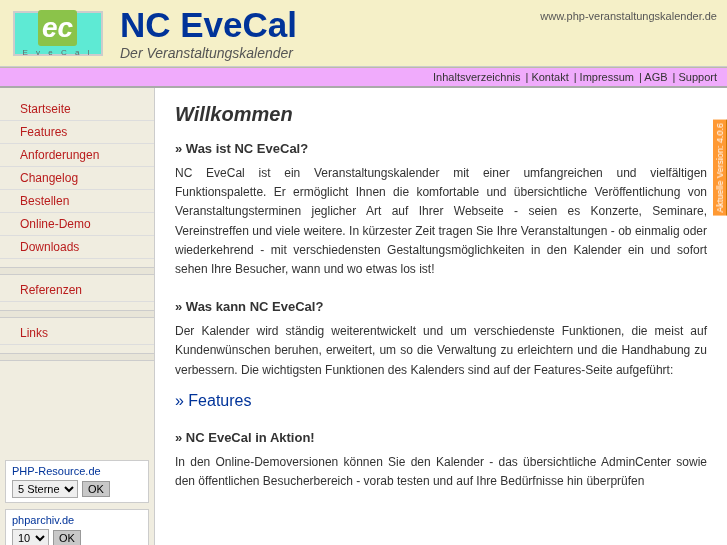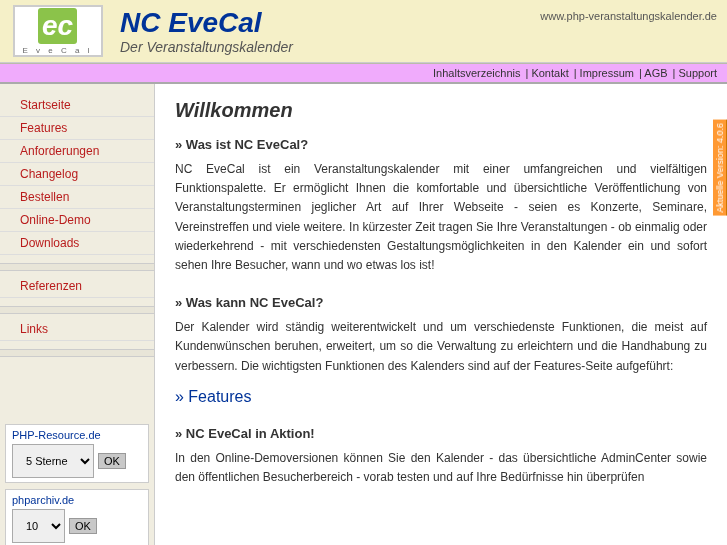--- a/index.html
+++ b/index.html
@@ -1,23 +1,23 @@
 <!DOCTYPE html>
 <html><head>
   <meta charset="utf-8">
   <style>
     * { margin: 0; padding: 0; box-sizing: border-box; }
     body { font-family: Arial, Helvetica, sans-serif; font-size: 12px; color: #333; background: #fff; width: 727px; overflow-x: hidden; }
 
     
     #header { background: #f5f0c8; border-bottom: 1px solid #ccc; display: flex; align-items: center; padding: 5px 10px; position: relative; }
-    #logo-box { background: #ffffff; border: 2px solid #ccc; width: 90px; height: 52px; display: flex; align-items: center; justify-content: center; position: relative; }
+    #logo-box { background: #5eead4; border: 2px solid #ccc; width: 90px; height: 45px; display: flex; align-items: center; justify-content: center; position: relative; }
     #logo-container { display: flex; flex-direction: column; align-items: center; width: 95px; }
     #title-area { margin-left: 15px; flex: 1; }
-    #site-title { font-size: 28px; font-weight: bold; color: #003399; font-style: italic; }
+    #site-title { font-size: 35px; font-weight: bold; color: #003399; }
     #site-subtitle { font-size: 14px; color: #555; font-style: italic; }
     #site-url { position: absolute; right: 10px; top: 10px; font-size: 11px; color: #555; }
 
     
     #nav-bar { background: #f0abfc; border-top: 1px solid #bba; border-bottom: 2px solid #aaa; display: flex; justify-content: flex-end; padding: 3px 10px; gap: 5px; font-size: 11px; }
     #nav-bar a { color: #333; text-decoration: none; }
 
     
     #layout { display: flex; }
 
@@ -25,21 +25,21 @@
     #sidebar { width: 155px; min-width: 155px; background: #f0ede0; border-right: 1px solid #ccc; padding: 10px 0; min-height: 480px; position: relative; }
     .sidebar-section { margin-bottom: 8px; }
     .sidebar-item { display: block; padding: 4px 20px; font-size: 12px; color: #b91c1c; text-decoration: none; border-bottom: 1px solid #ddd; cursor: pointer; }
     .sidebar-divider { height: 8px; background: #e8e5d8; border-top: 1px solid #ccc; border-bottom: 1px solid #ccc; margin: 4px 0; }
 
     
     #rating-area { position: absolute; bottom: 10px; left: 5px; right: 5px; }
     .rating-box { border: 1px solid #ccc; background: #fff; padding: 4px 6px; margin-bottom: 6px; font-size: 11px; }
     .rating-box a { color: #003399; text-decoration: none; font-size: 11px; }
     .rating-row { display: flex; align-items: center; gap: 4px; margin-top: 3px; }
-    .rating-select { font-size: 11px; padding: 9px; border: 1px solid #aaa; }
+    .rating-select { font-size: 11px; padding: 1px; border: 1px solid #aaa; }
     .rating-ok { background: #c8c8c8; border: 1px solid #999; padding: 1px 5px; font-size: 11px; cursor: pointer; }
 
     
     #main { flex: 1; padding: 15px 20px; background: #fff; }
     #page-title { font-size: 20px; font-weight: bold; color: #333; font-style: italic; margin-bottom: 15px; }
     .section-heading { font-size: 13px; font-weight: bold; color: #333; margin-bottom: 8px; }
     .content-text { font-size: 12px; line-height: 1.6; color: #333; margin-bottom: 12px; text-align: justify; }
     .section-block { margin-bottom: 20px; }
     .feature-link { color: #003399; text-decoration: none; font-size: 16px; }
 

